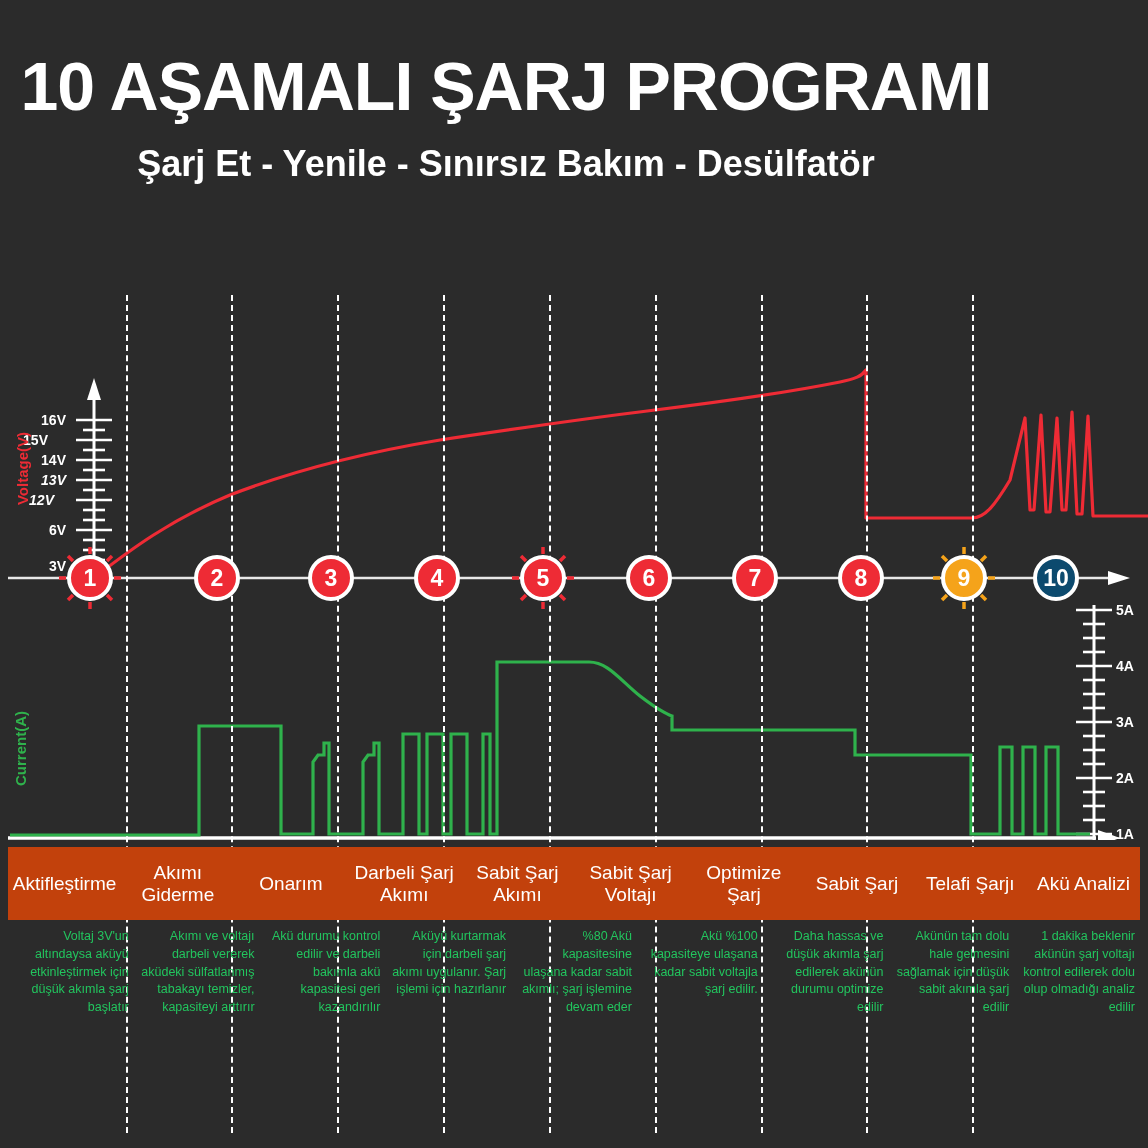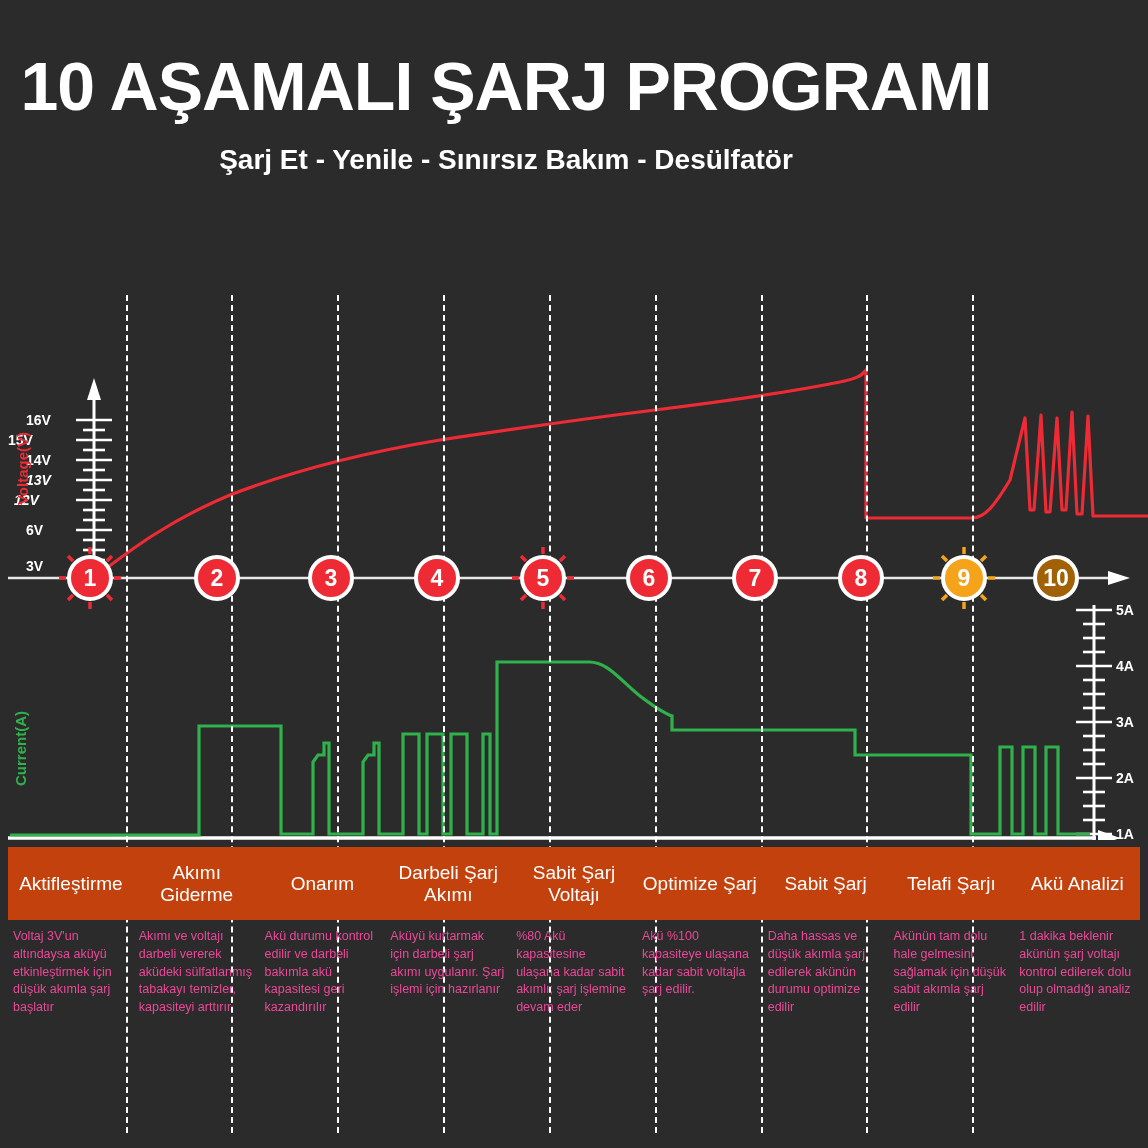--- a/index.html
+++ b/index.html
@@ -19,21 +19,21 @@
   .header {
     position: absolute; left: 0; top: 0; width: 1012px; height: 210px;
     text-align: center;
   }
   .title {
     font-size: 68px; font-weight: bold; color: #ffffff;
     letter-spacing: -1px; line-height: 1;
     padding-top: 52px;
   }
   .subtitle {
-    font-size: 28px; font-weight: bold; color: #ffffff;
+    font-size: 36px; font-weight: bold; color: #ffffff;
     line-height: 1; padding-top: 26px;
   }
 
   
   .plot {
     position: absolute; left: 0; top: 210px;
     width: 1148px; height: 630px;
   }
   .plot svg { display: block; }
 
@@ -51,42 +51,42 @@
   }
   .c-axis-title {
     left: -30px; top: 740px; width: 100px; text-align: center;
     color: #2fb24c;
     transform: rotate(-90deg);
   }
 
   .tick-text {
     position: absolute;
     color: #ffffff; font-size: 14px; font-weight: bold;
-    width: 40px;
+    text-align: right; width: 40px;
   }
   .tick-text-r {
     position: absolute;
     color: #ffffff; font-size: 14px; font-weight: bold;
     text-align: left; width: 40px;
   }
 
   
   .badge {
     position: absolute;
     width: 46px; height: 46px;
     border-radius: 50%;
     background: #ee2b35;
     border: 4px solid #ffffff;
     color: #ffffff;
     font-size: 23px; font-weight: bold;
     display: flex; align-items: center; justify-content: center;
     line-height: 1;
   }
   .badge.orange { background: #f5a31a; }
-  .badge.green  { background: #a16207; }
+  .badge.green  { background: #0c4a6e; }
 
   
   .stage-bar {
     position: absolute; left: 8px; top: 847px;
     width: 1132px; height: 73px;
     display: flex;
     background: #c2410c;
   }
   .stage-cell {
     flex: 1 1 0;
@@ -99,24 +99,24 @@
   }
 
   
   .desc-row {
     position: absolute; left: 8px; top: 924px;
     width: 1132px; height: 200px;
     display: flex;
   }
   .desc-cell {
     flex: 1 1 0;
-    color: #ec4899;
+    color: #22c55e;
     font-size: 12.5px;
     line-height: 1.42;
-    text-align: left;
+    text-align: right;
     padding: 4px 5px 0 5px;
   }
 
   
   .divider {
     position: absolute;
     top: 295px; width: 0; height: 838px;
     border-left: 2px dashed #ffffff;
   }
 </style>
@@ -309,20 +309,21 @@
       <line x1="55" y1="11" x2="50" y2="16"></line>
         <line x1="16" y1="50" x2="11" y2="55"></line>
     </g>
   </svg>
 
   <div class="stage-bar">
     <div class="stage-cell">Aktifleştirme</div>
     <div class="stage-cell">Akımı Giderme</div>
     <div class="stage-cell">Onarım</div>
     <div class="stage-cell">Darbeli Şarj Akımı</div>
+    <div class="stage-cell">Sabit Şarj Akımı</div>
     <div class="stage-cell">Sabit Şarj Voltajı</div>
     <div class="stage-cell">Optimize Şarj</div>
     <div class="stage-cell">Sabit Şarj</div>
     <div class="stage-cell">Telafi Şarjı</div>
     <div class="stage-cell">Akü Analizi</div>
   </div>
 
   <div class="desc-row">
     <div class="desc-cell">Voltaj 3V'un altındaysa aküyü etkinleştirmek için düşük akımla şarj başlatır</div>
     <div class="desc-cell">Akımı ve voltajı darbeli vererek aküdeki sülfatlanmış tabakayı temizler, kapasiteyi arttırır</div>

